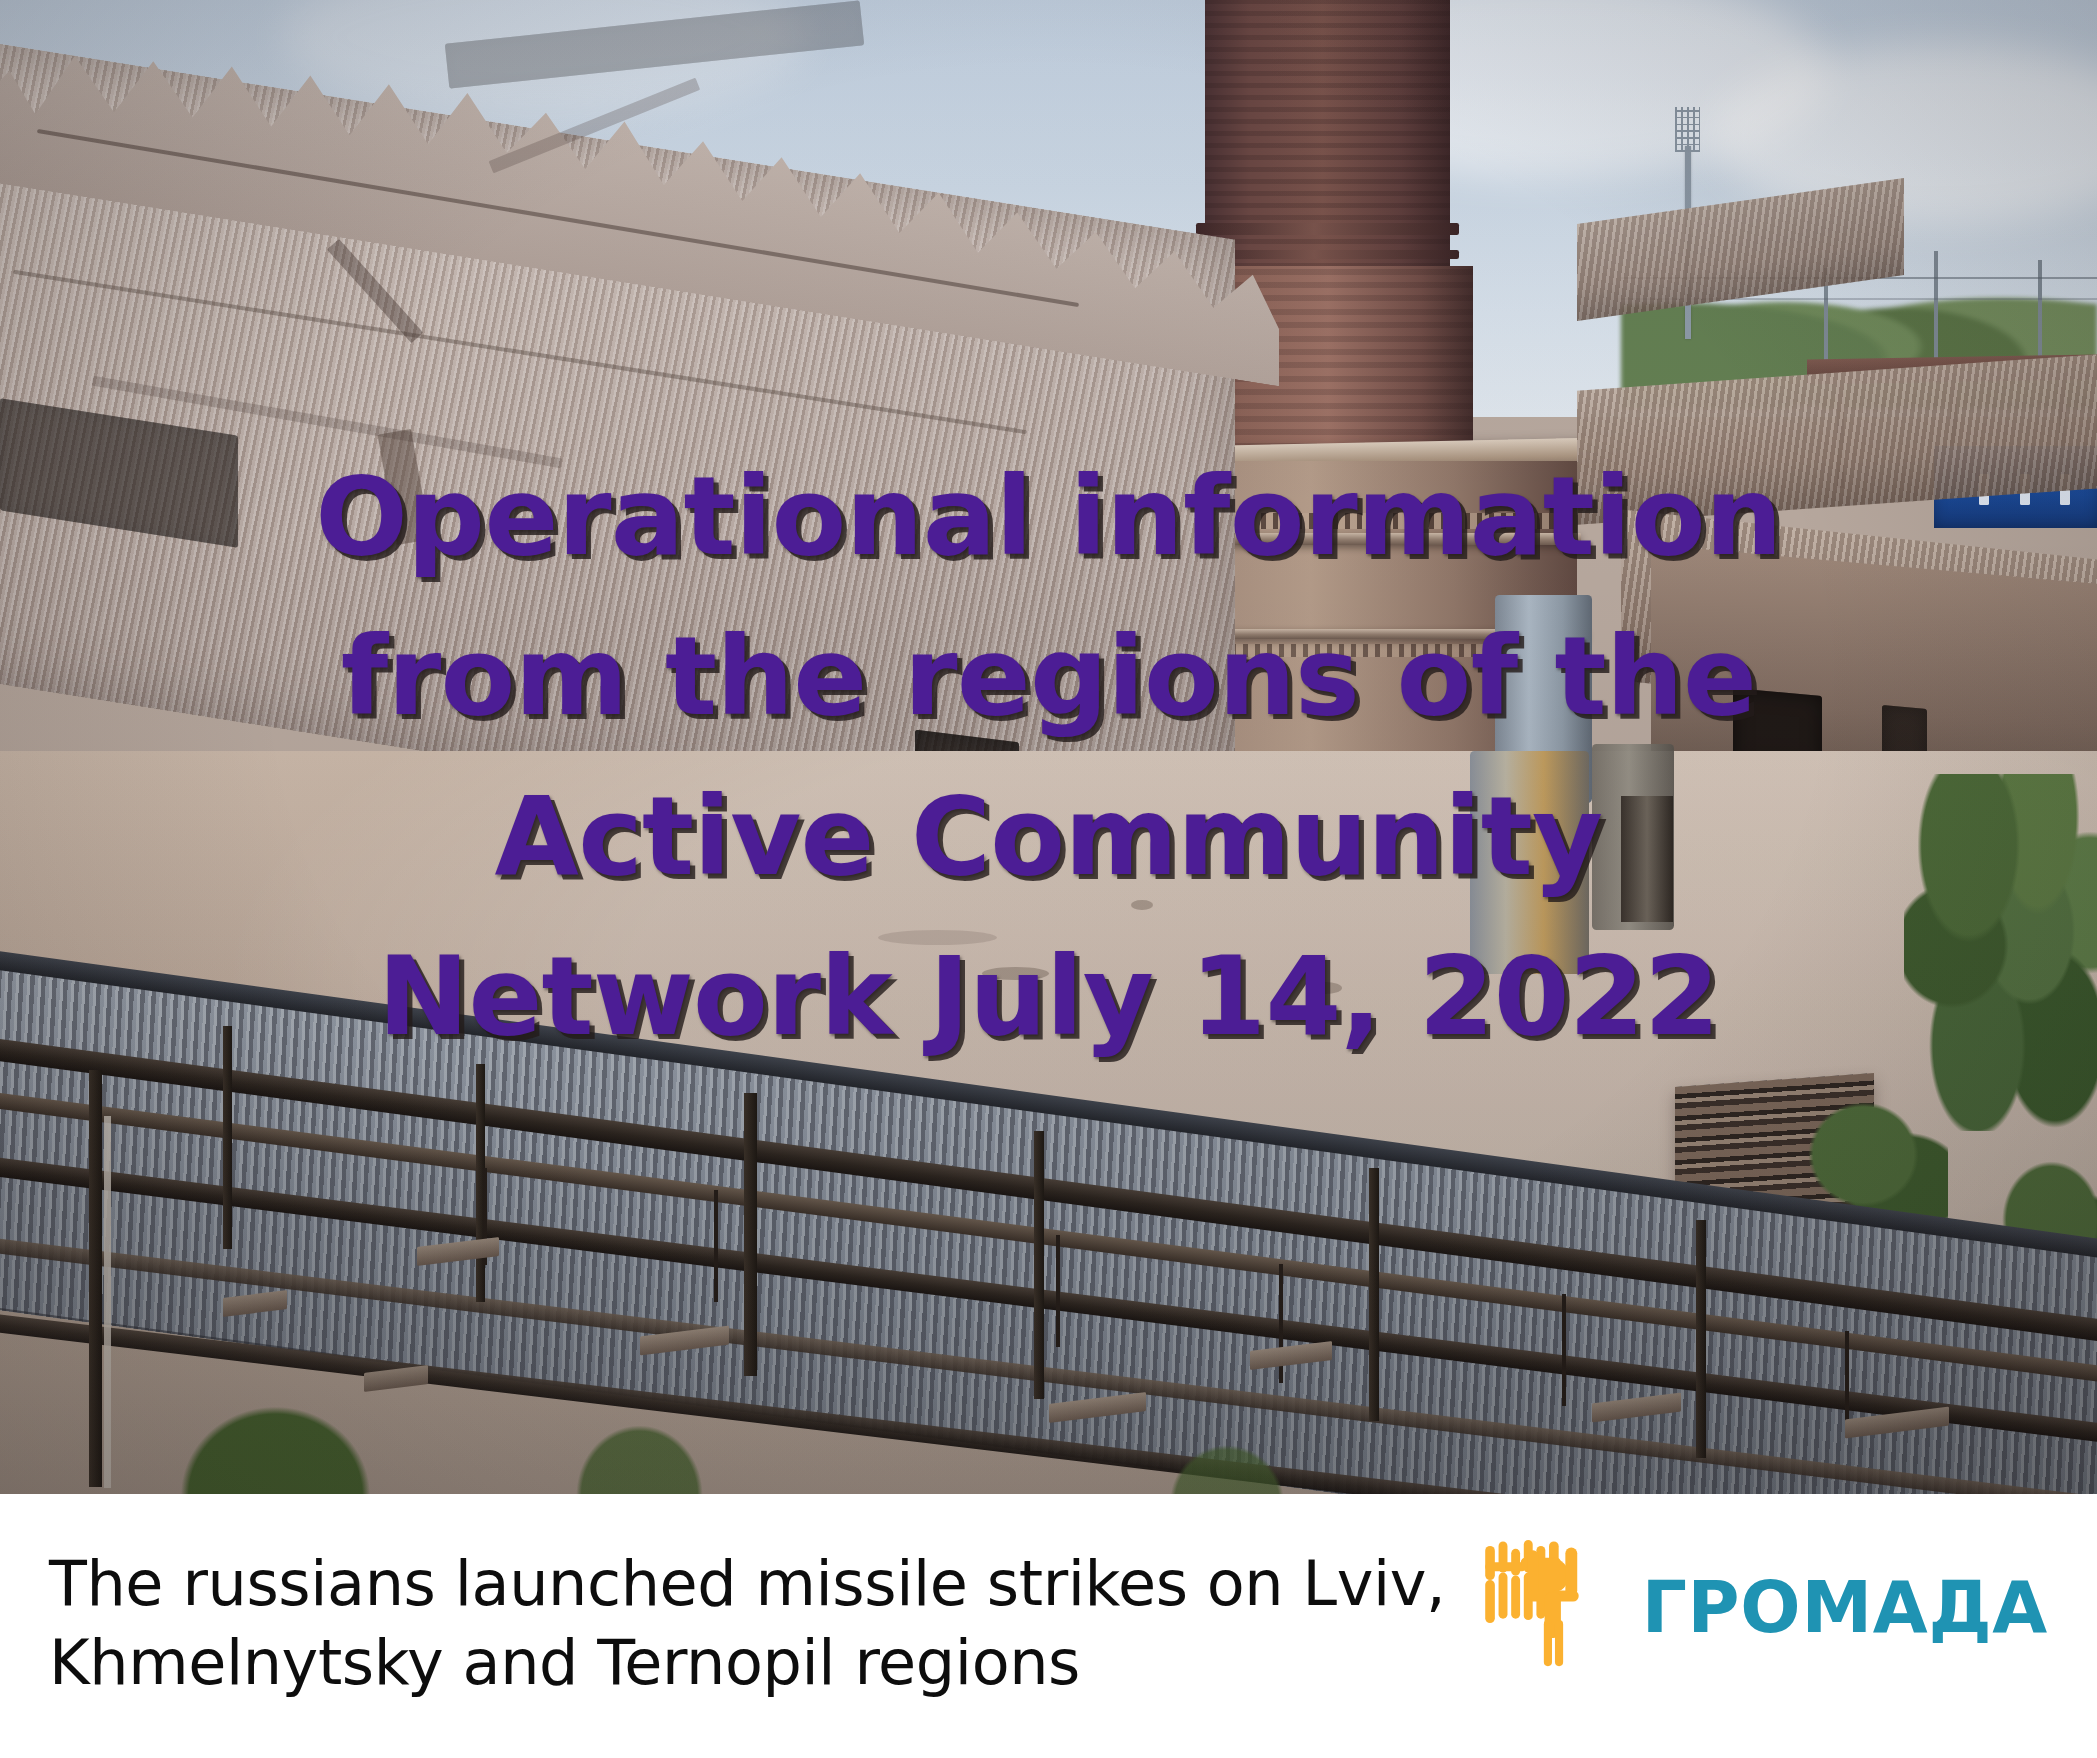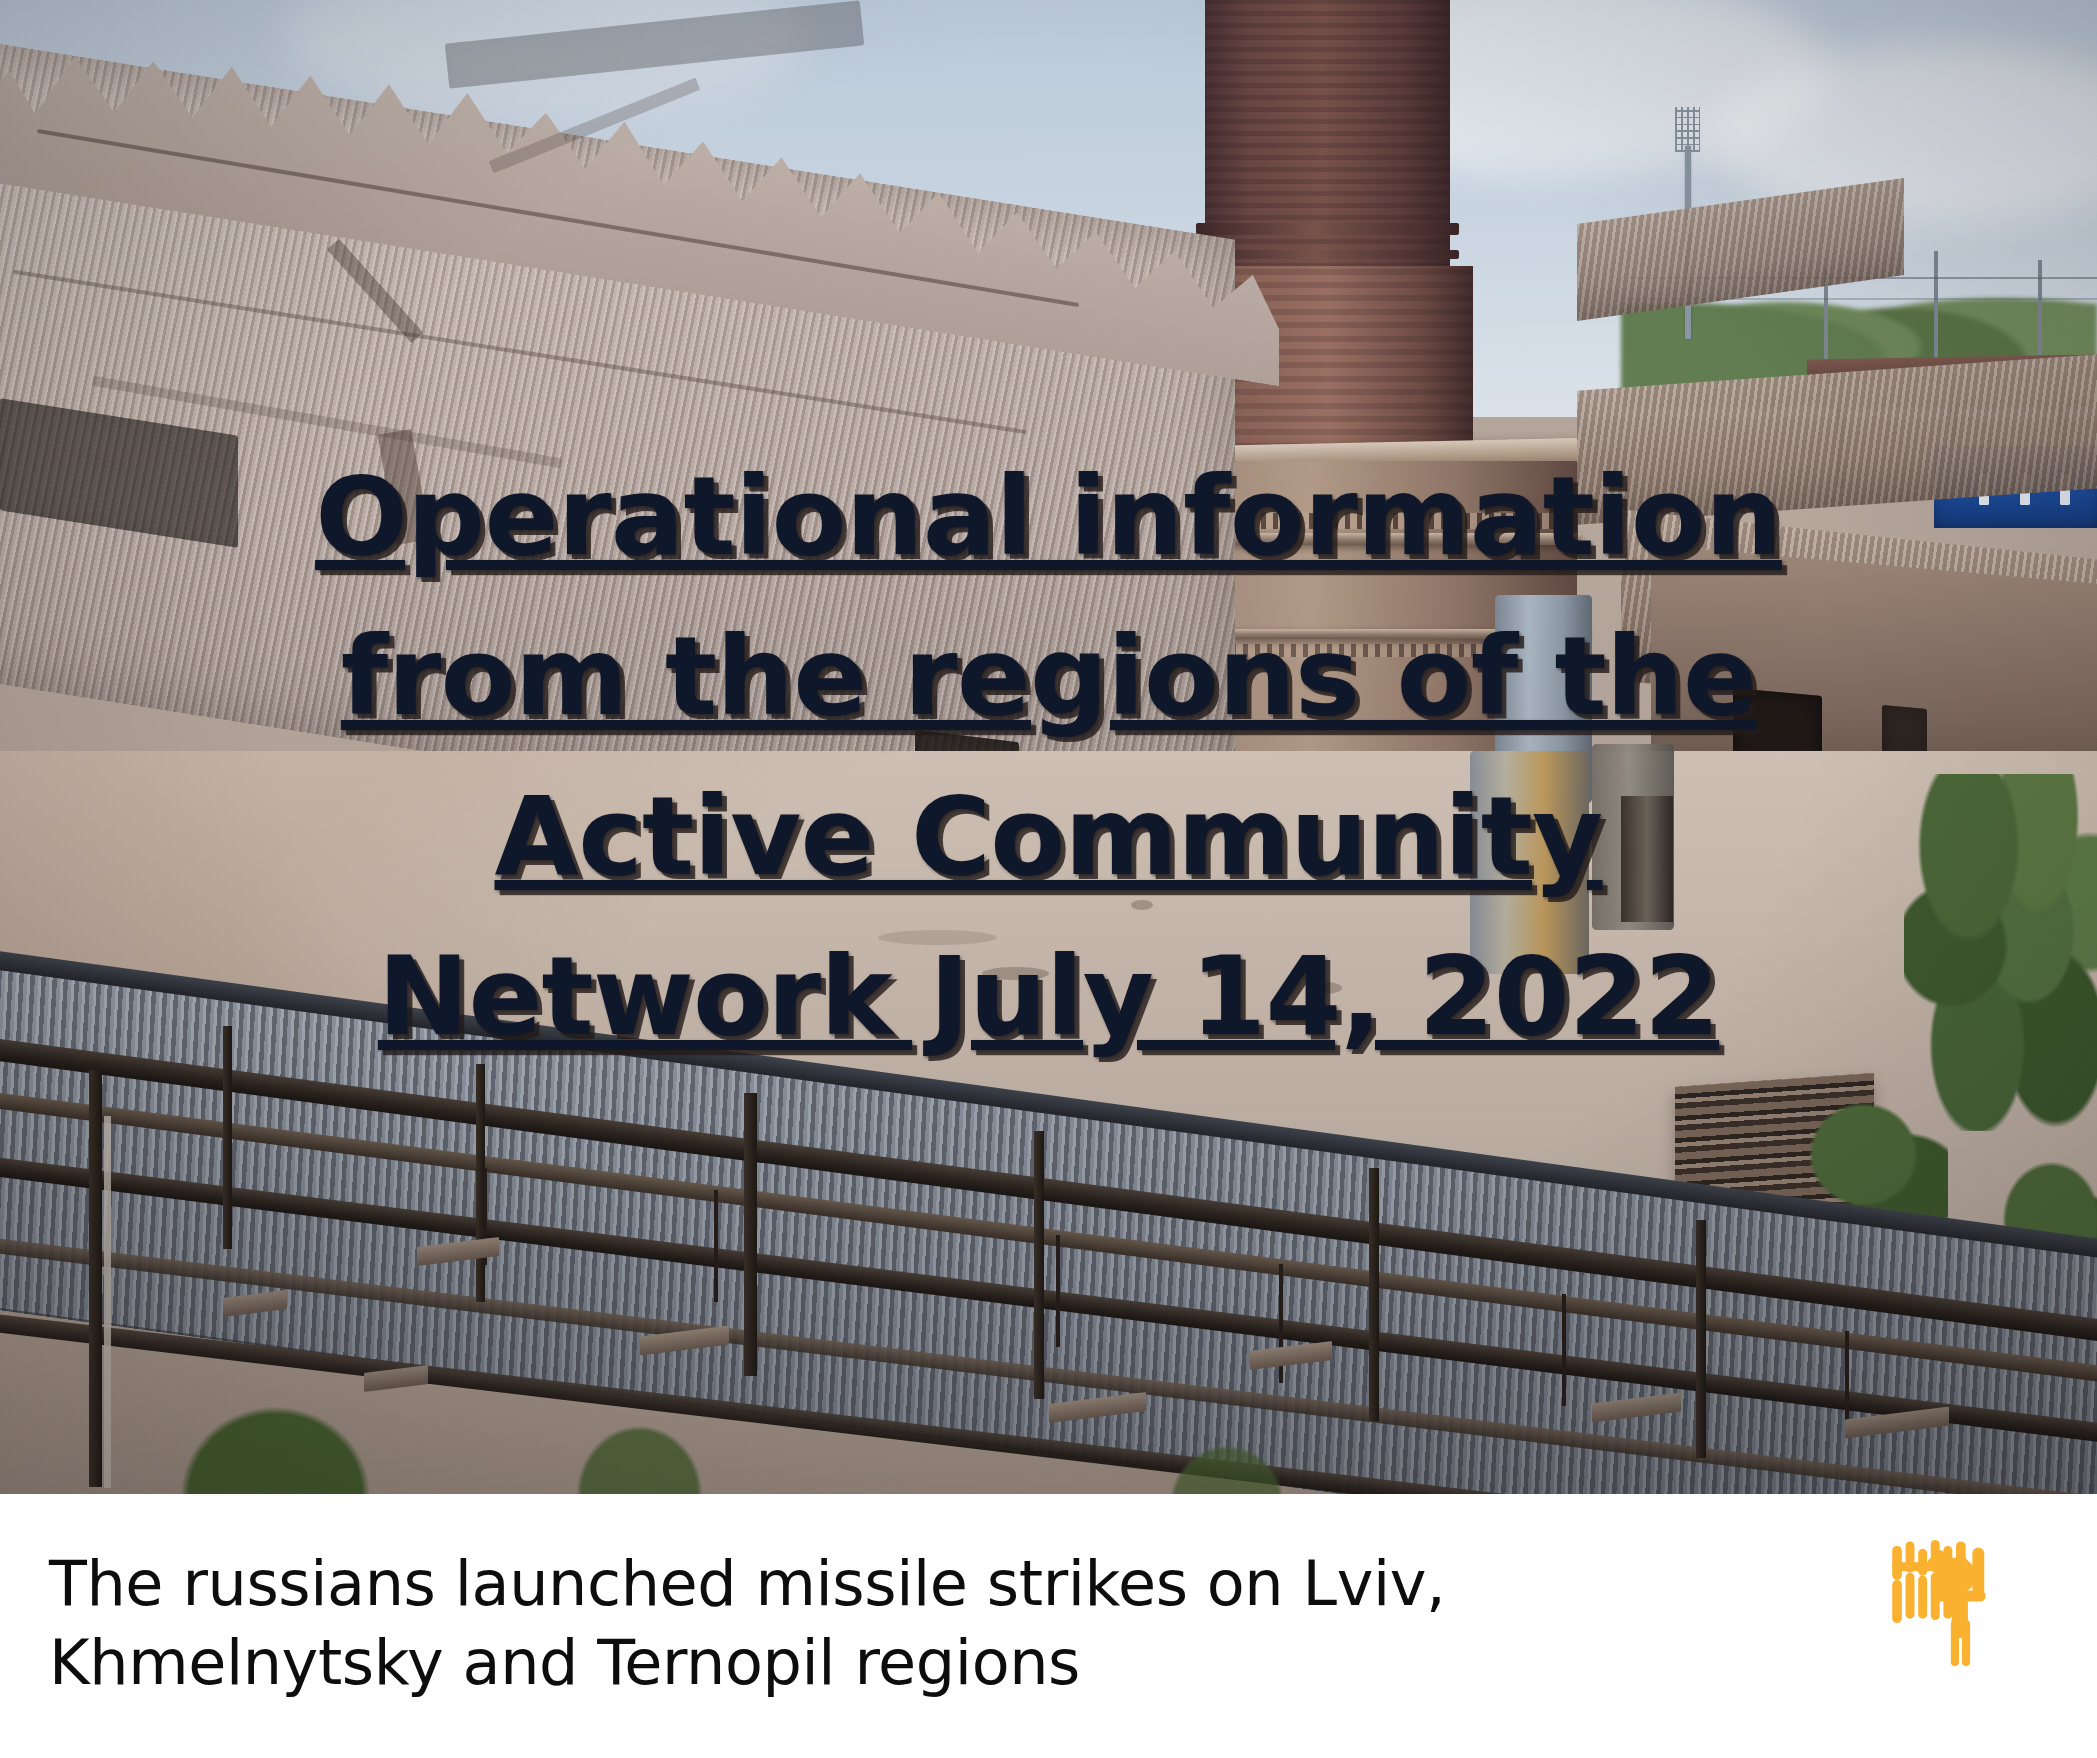--- a/index.html
+++ b/index.html
@@ -372,31 +372,30 @@
   .title-wrap {
     position: absolute;
     left: 0;
     top: 437px;
     width: 2097px;
     text-align: center;
     pointer-events: none;
   }
   .title-line {
     display: block;
-    color: #0f172a;
+    color: #4c1d95;
     font-family: "DejaVu Sans", "Liberation Sans", sans-serif;
     font-weight: 700;
     font-size: 109px;
     line-height: 160px;
     letter-spacing: -0.7px;
     text-shadow:
       5.2px 5.2px 0 rgba(35,28,26,0.80),
       1.5px 1.5px 3px rgba(30,24,22,0.55);
     white-space: nowrap;
-    text-decoration: underline;
   }
 
   
   .caption-bar {
     position: absolute;
     left: 0; top: 1494px;
     width: 2097px; height: 264px;
     background: #ffffff;
     display: flex;
     align-items: center;
@@ -599,17 +598,18 @@
         <rect x="61" y="18" width="15" height="62" rx="7.5"></rect>
         <rect x="61" y="72" width="42" height="15" rx="7.5"></rect>
         <rect x="112" y="14" width="16" height="66" rx="8"></rect>
         <rect x="92" y="72" width="38" height="15" rx="7.5"></rect>
         <rect x="84" y="74" width="22" height="62" rx="10"></rect>
         <rect x="83" y="112" width="11" height="62" rx="5.5"></rect>
         <rect x="98" y="112" width="11" height="62" rx="5.5"></rect>
       </g>
     </svg>
     <div class="logo-words">
+      <span class="logo-word second">ГРОМАДА</span>
     </div>
   </div>
 
 </div>
 
 
 </body></html>

